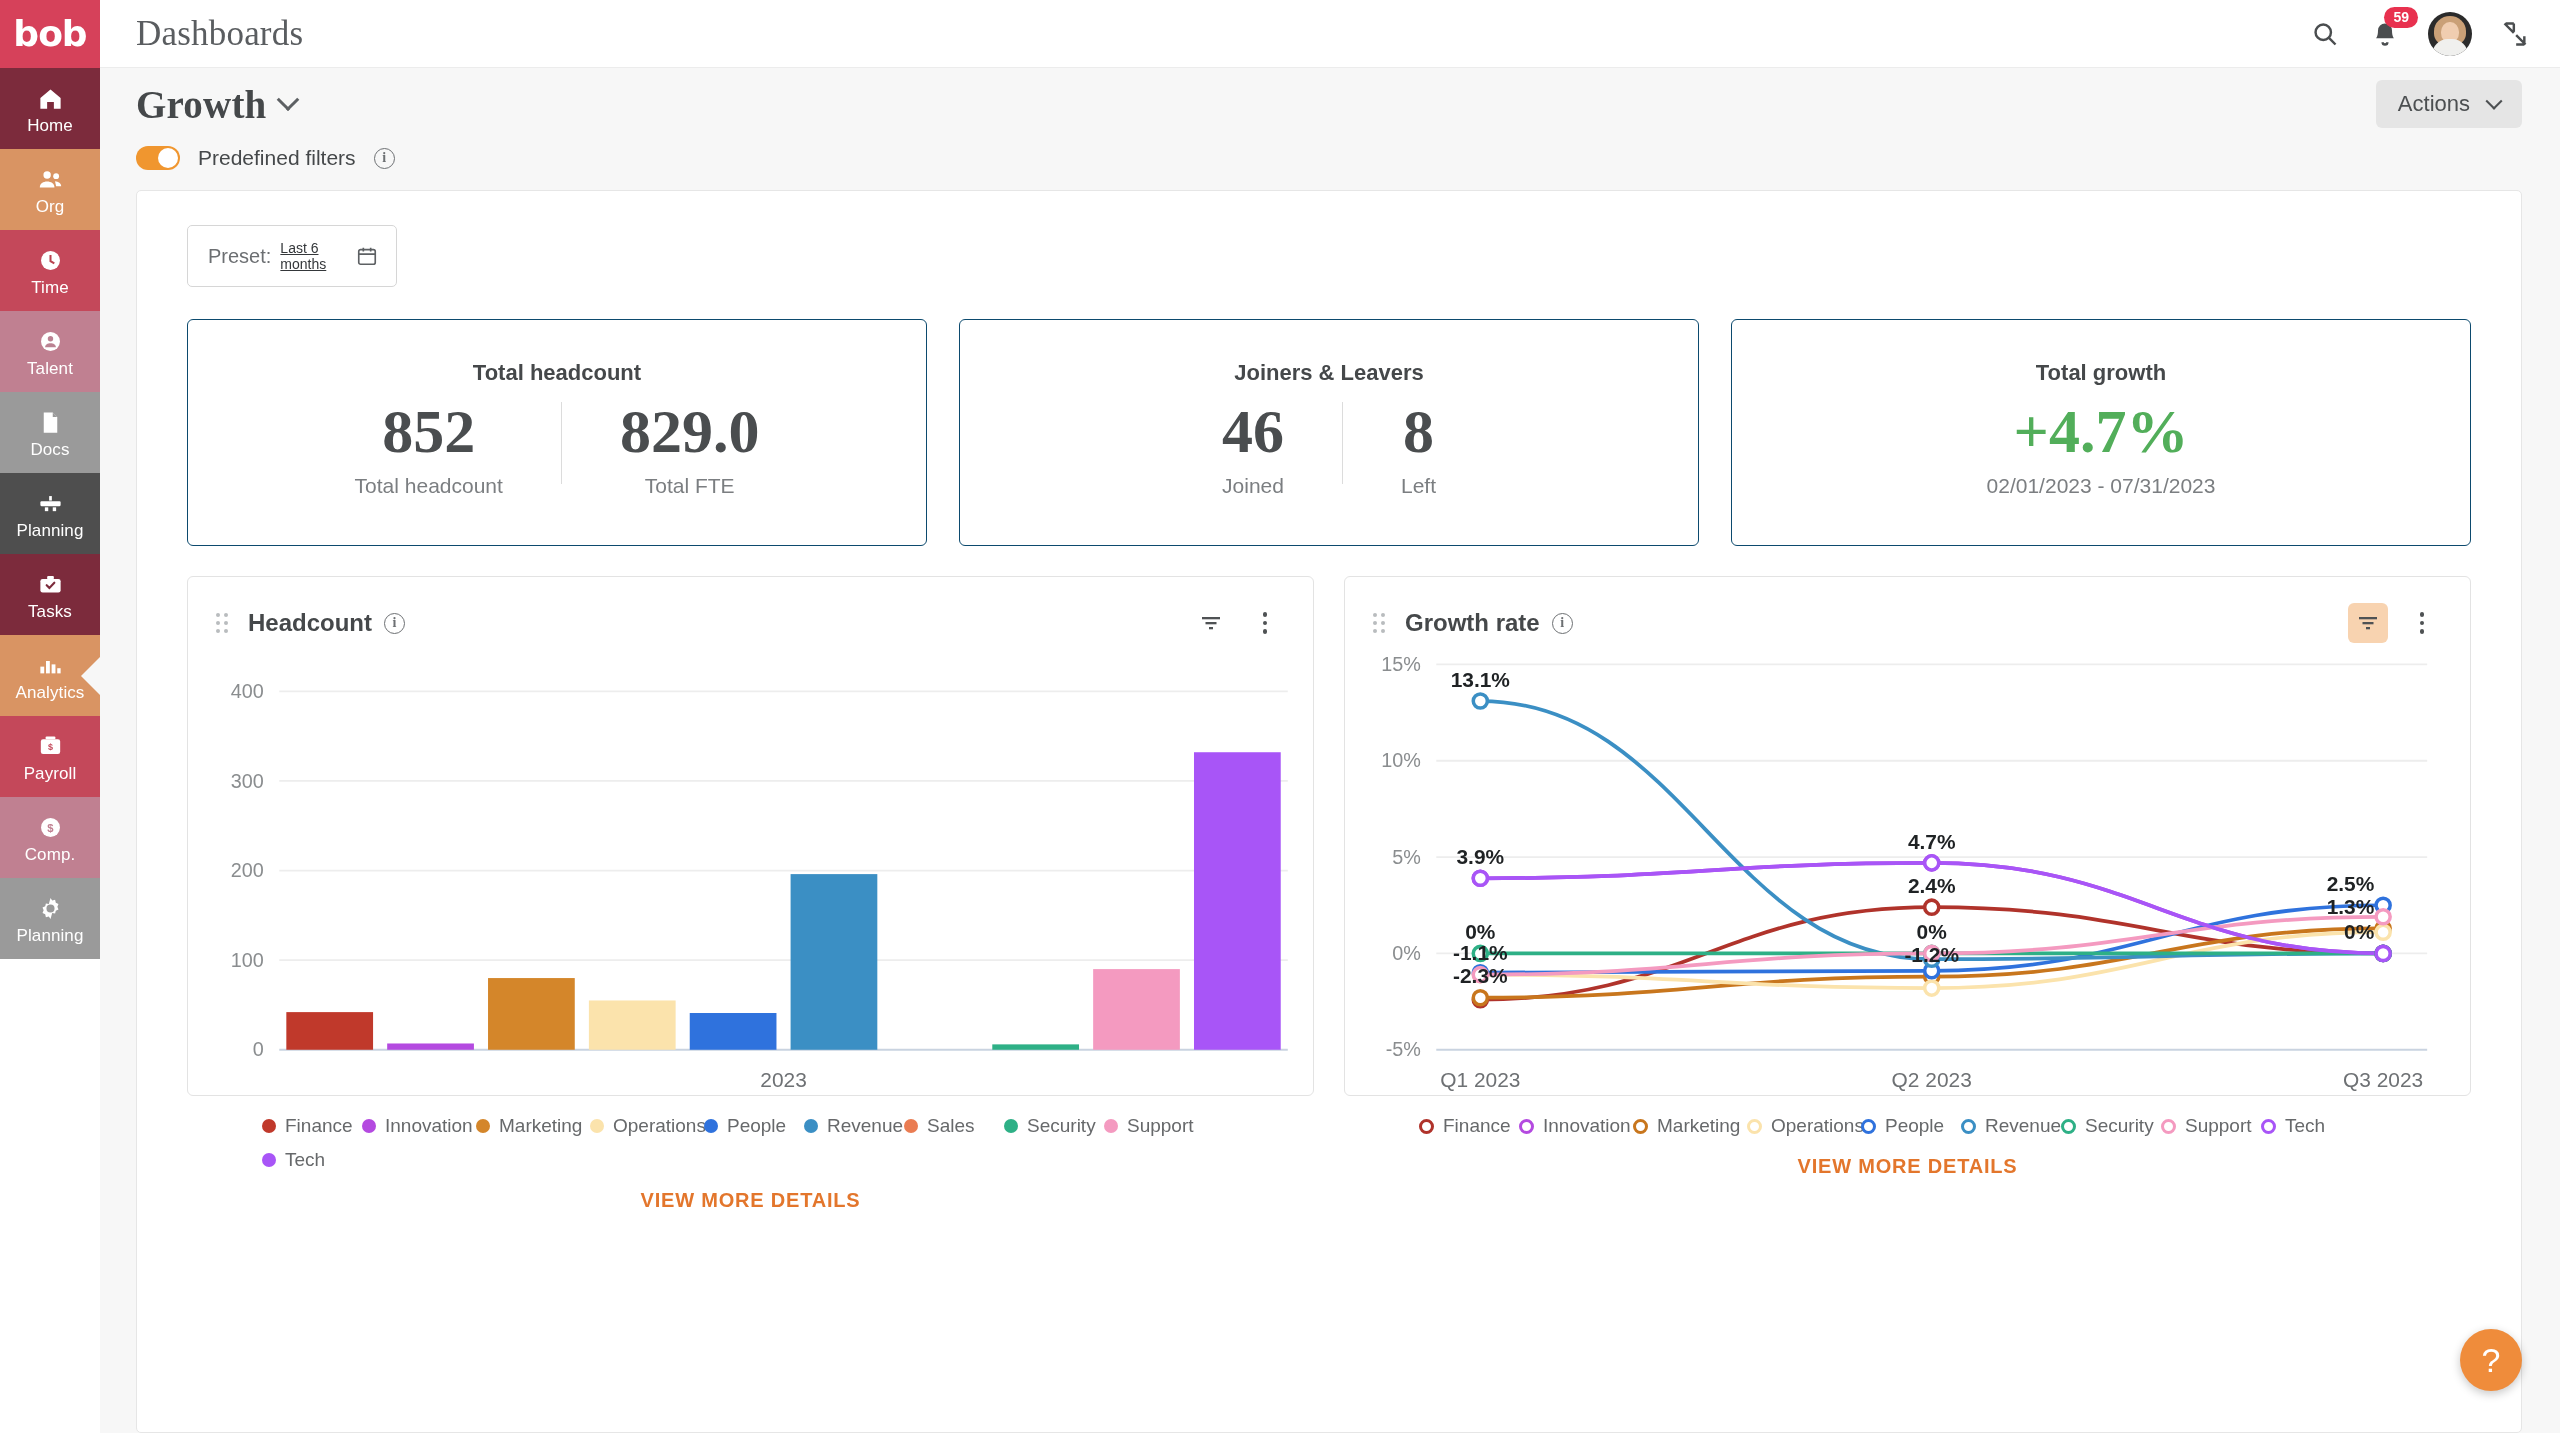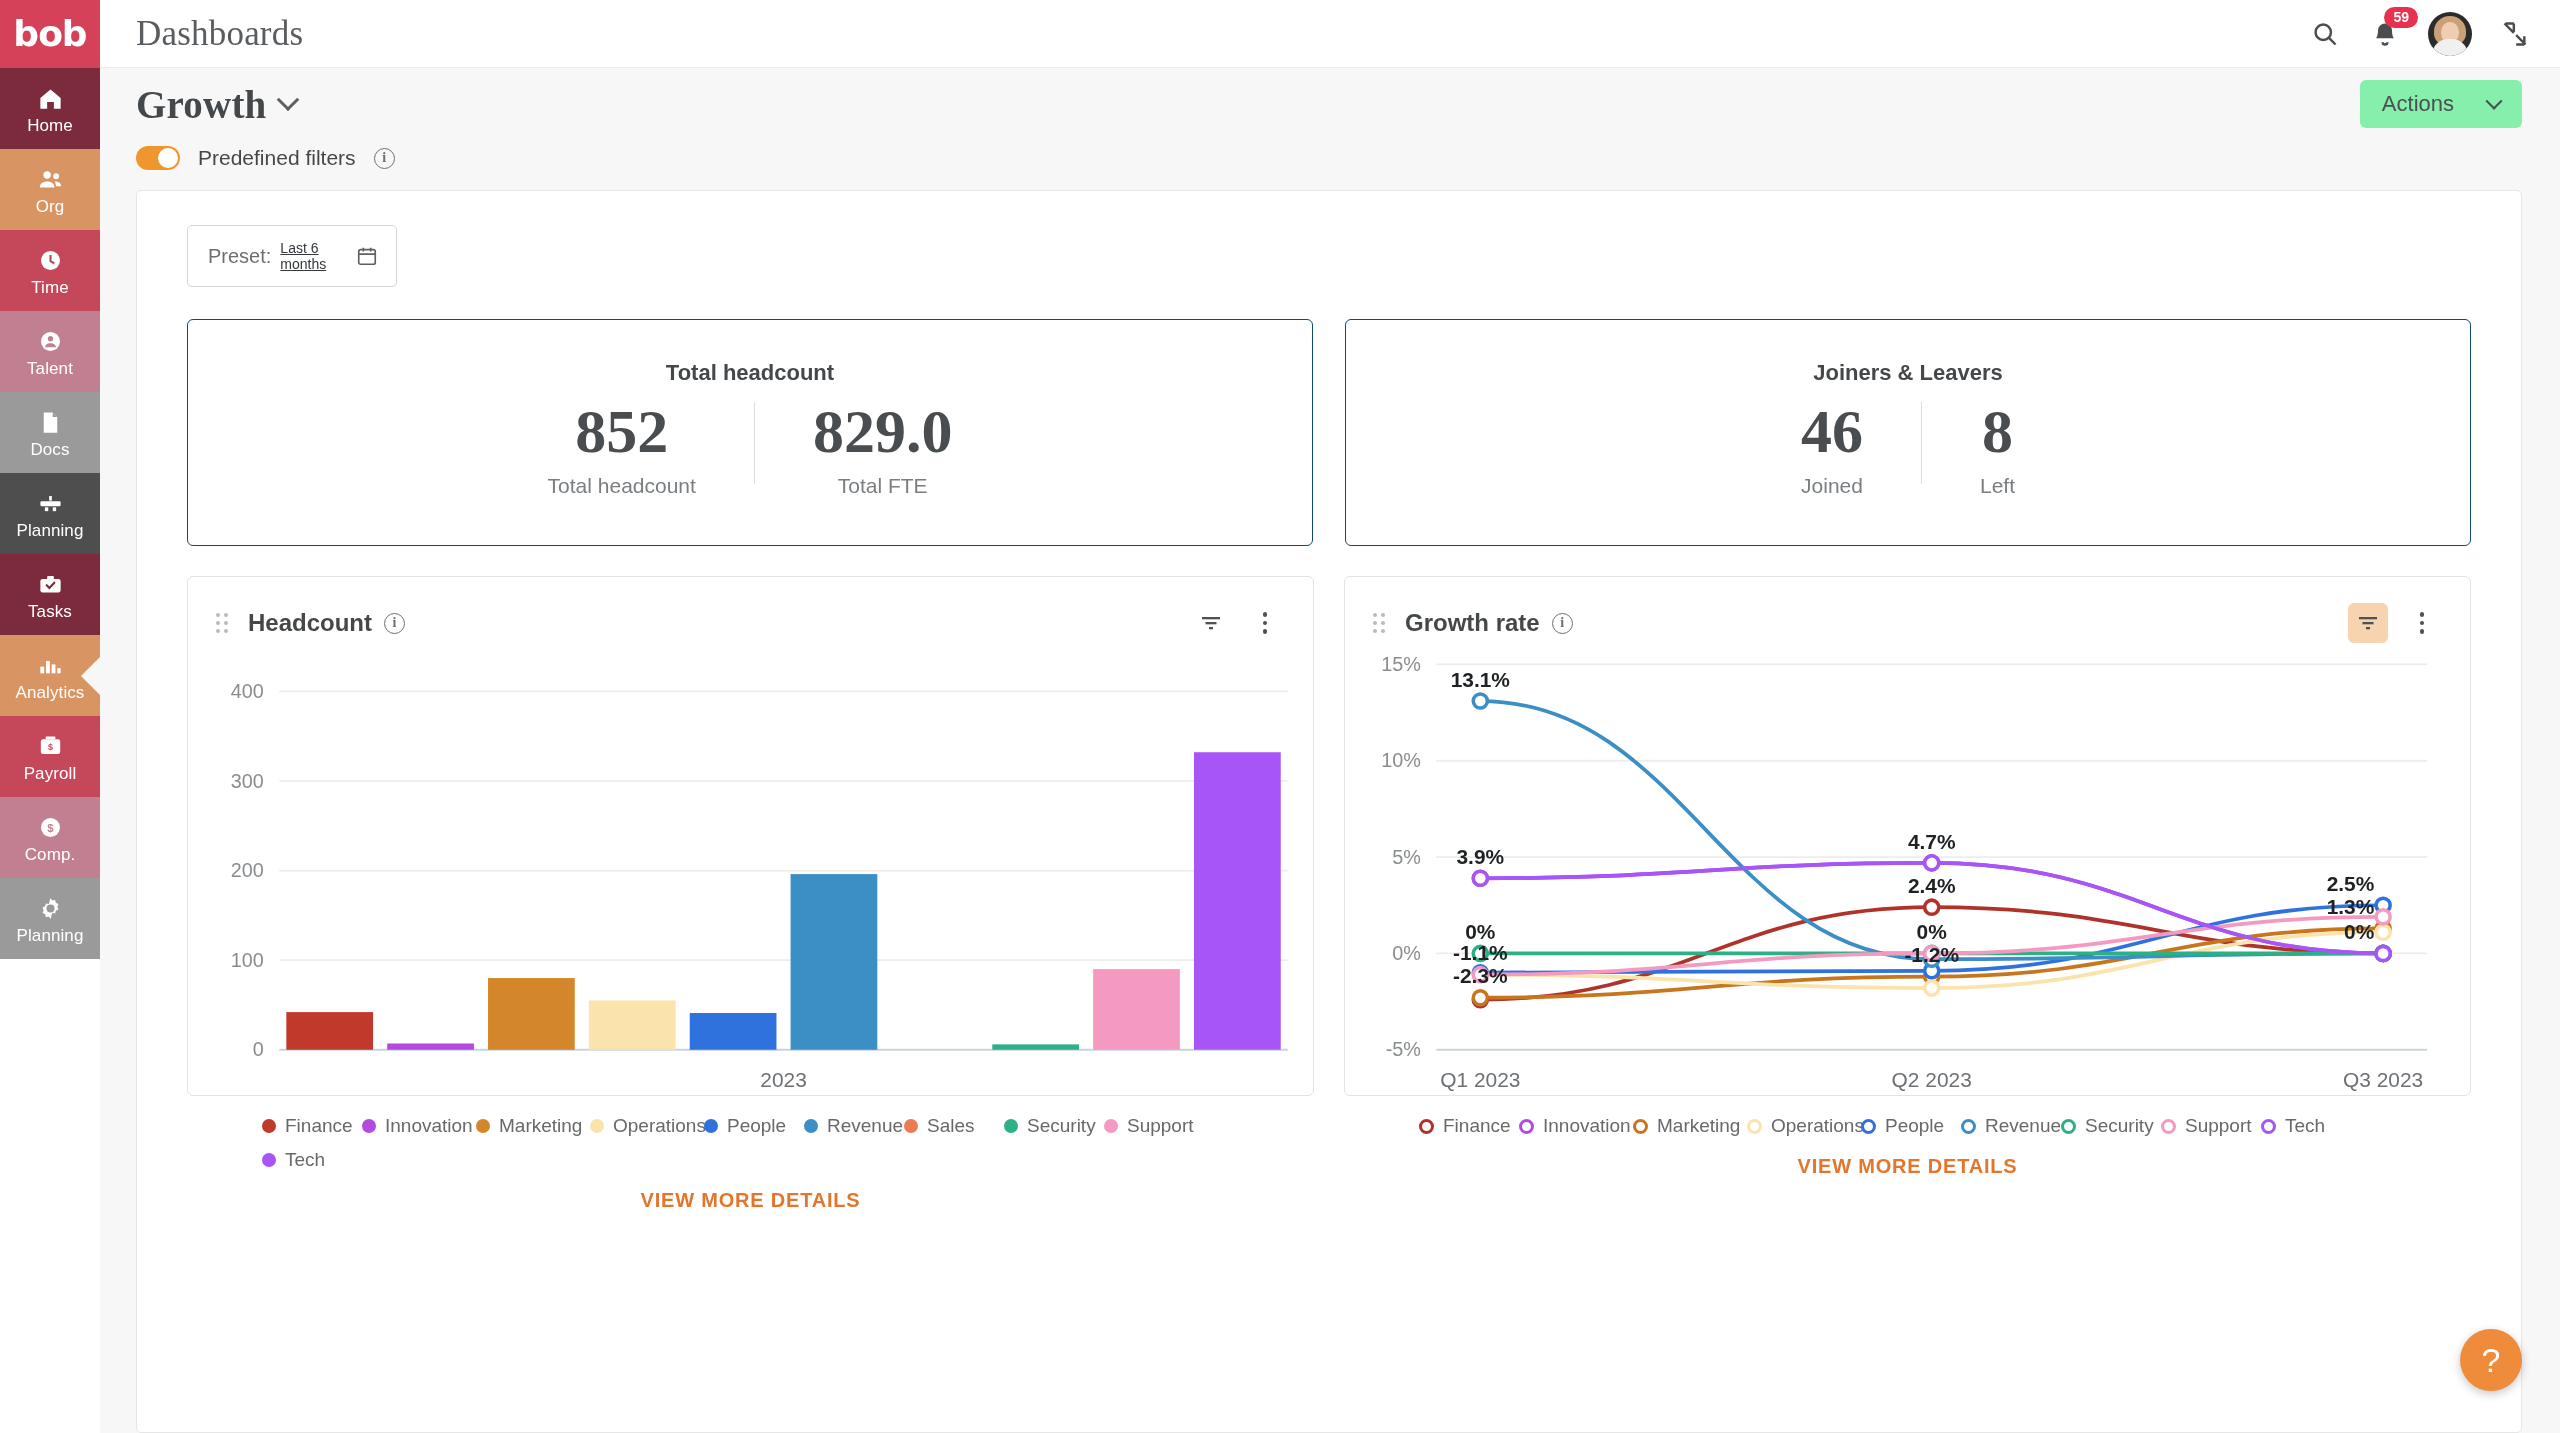--- a/index.html
+++ b/index.html
@@ -37,21 +37,21 @@
   .badge { position: absolute; top: -10px; right: -16px; background: #e8314f; color: #fff; font-size: 14px; font-weight: 700; border-radius: 14px; padding: 2px 9px; line-height: 1.22; }
   .avatar { width: 44px; height: 44px; border-radius: 50%; overflow: hidden; cursor: pointer; background: #2b2b2b; position: relative; }
   .avatar .hair { position: absolute; left: 6px; top: 4px; width: 32px; height: 30px; border-radius: 50% 50% 42% 42%; background: #caa077; }
   .avatar .face { position: absolute; left: 13px; top: 10px; width: 18px; height: 21px; border-radius: 48%; background: #f0cdb0; }
   .avatar .body { position: absolute; left: 4px; bottom: 0; width: 36px; height: 17px; border-radius: 16px 16px 0 0; background: #f0f0ee; }
 
   
   .page-head { height: 72px; display: flex; align-items: center; padding: 0 38px 0 36px; }
   .page-title { font-family: "Liberation Serif", serif; font-weight: 700; font-size: 39px; color: #45484a; letter-spacing: .2px; }
   .chev { margin-left: 14px; display: inline-block; width: 16px; height: 16px; border-right: 3px solid #5d6063; border-bottom: 3px solid #5d6063; transform: rotate(45deg) translate(-3px,-3px); cursor: pointer; }
-  .actions-btn { margin-left: auto; background: #86efac; border-radius: 6px; height: 48px; display: flex; align-items: center; gap: 34px; padding: 0 22px; cursor: pointer; }
+  .actions-btn { margin-left: auto; background: #e5e5e5; border-radius: 6px; height: 48px; display: flex; align-items: center; gap: 18px; padding: 0 22px; cursor: pointer; }
   .actions-btn span.t { font-size: 22px; color: #4c4f51; }
   .actions-btn .cv { width: 12px; height: 12px; border-right: 2.6px solid #4c4f51; border-bottom: 2.6px solid #4c4f51; transform: rotate(45deg) translate(-2px,-2px); }
 
   
   .filter-row { display: flex; align-items: center; gap: 18px; padding: 6px 0 20px 36px; }
   .toggle { width: 44px; height: 24px; border-radius: 14px; background: #f0962f; position: relative; cursor: pointer; }
   .toggle .knob { position: absolute; right: 2px; top: 2px; width: 20px; height: 20px; border-radius: 50%; background: #fff; }
   .filter-label { font-size: 21px; color: #45484a; }
   .info-i { width: 21px; height: 21px; border-radius: 50%; border: 1.8px solid #6d7073; display: inline-flex; align-items: center; justify-content: center; font-size: 14px; font-weight: 700; color: #6d7073; font-family: "Liberation Serif", serif; cursor: pointer; }
 
@@ -310,20 +310,29 @@
             <div class="kpi-title">Joiners &amp; Leavers</div>
             <div class="kpi-vals">
               <div class="kpi-col">
                 <div class="kpi-num">46</div>
                 <div class="kpi-sub">Joined</div>
               </div>
               <div class="kpi-div"></div>
               <div class="kpi-col">
                 <div class="kpi-num">8</div>
                 <div class="kpi-sub">Left</div>
+              </div>
+            </div>
+          </div>
+          <div class="kpi-card">
+            <div class="kpi-title">Total growth</div>
+            <div class="kpi-vals">
+              <div class="kpi-col">
+                <div class="kpi-num green">+4.7%</div>
+                <div class="kpi-sub">02/01/2023 - 07/31/2023</div>
               </div>
             </div>
           </div>
         </div>
 
       <div class="charts-row">
 
         <section class="chart-card">
           <div class="chart-head">
             <span class="grip">

